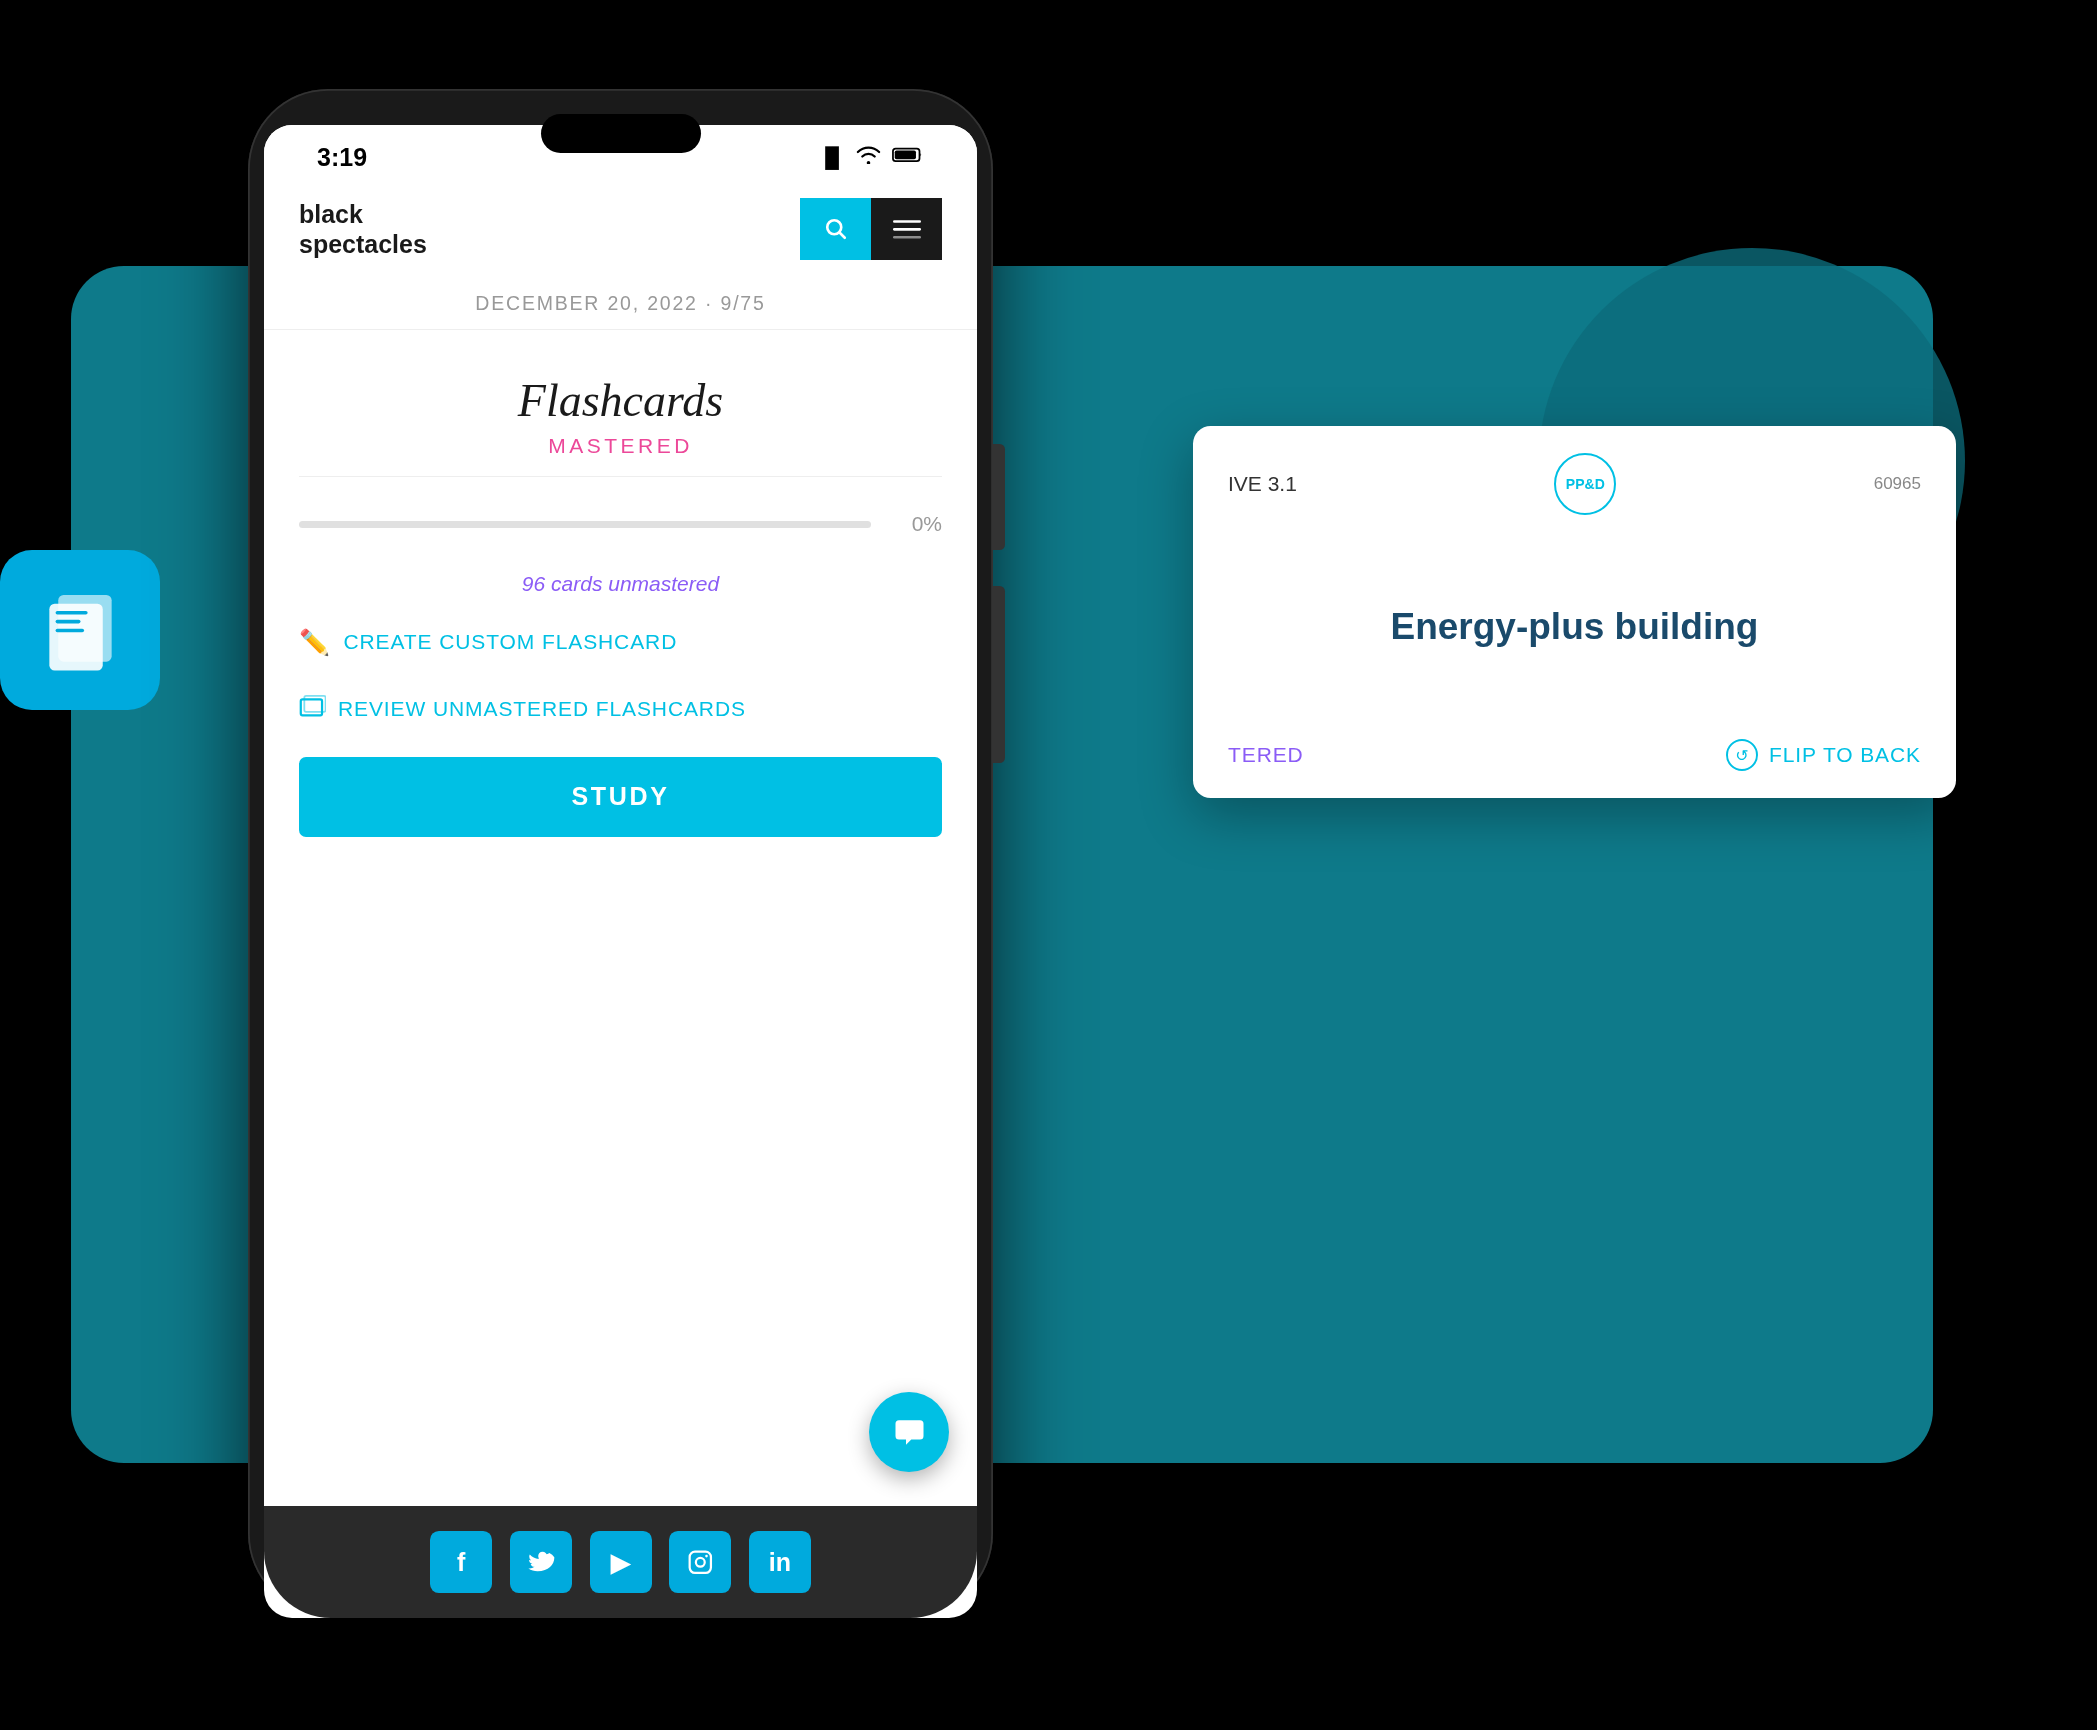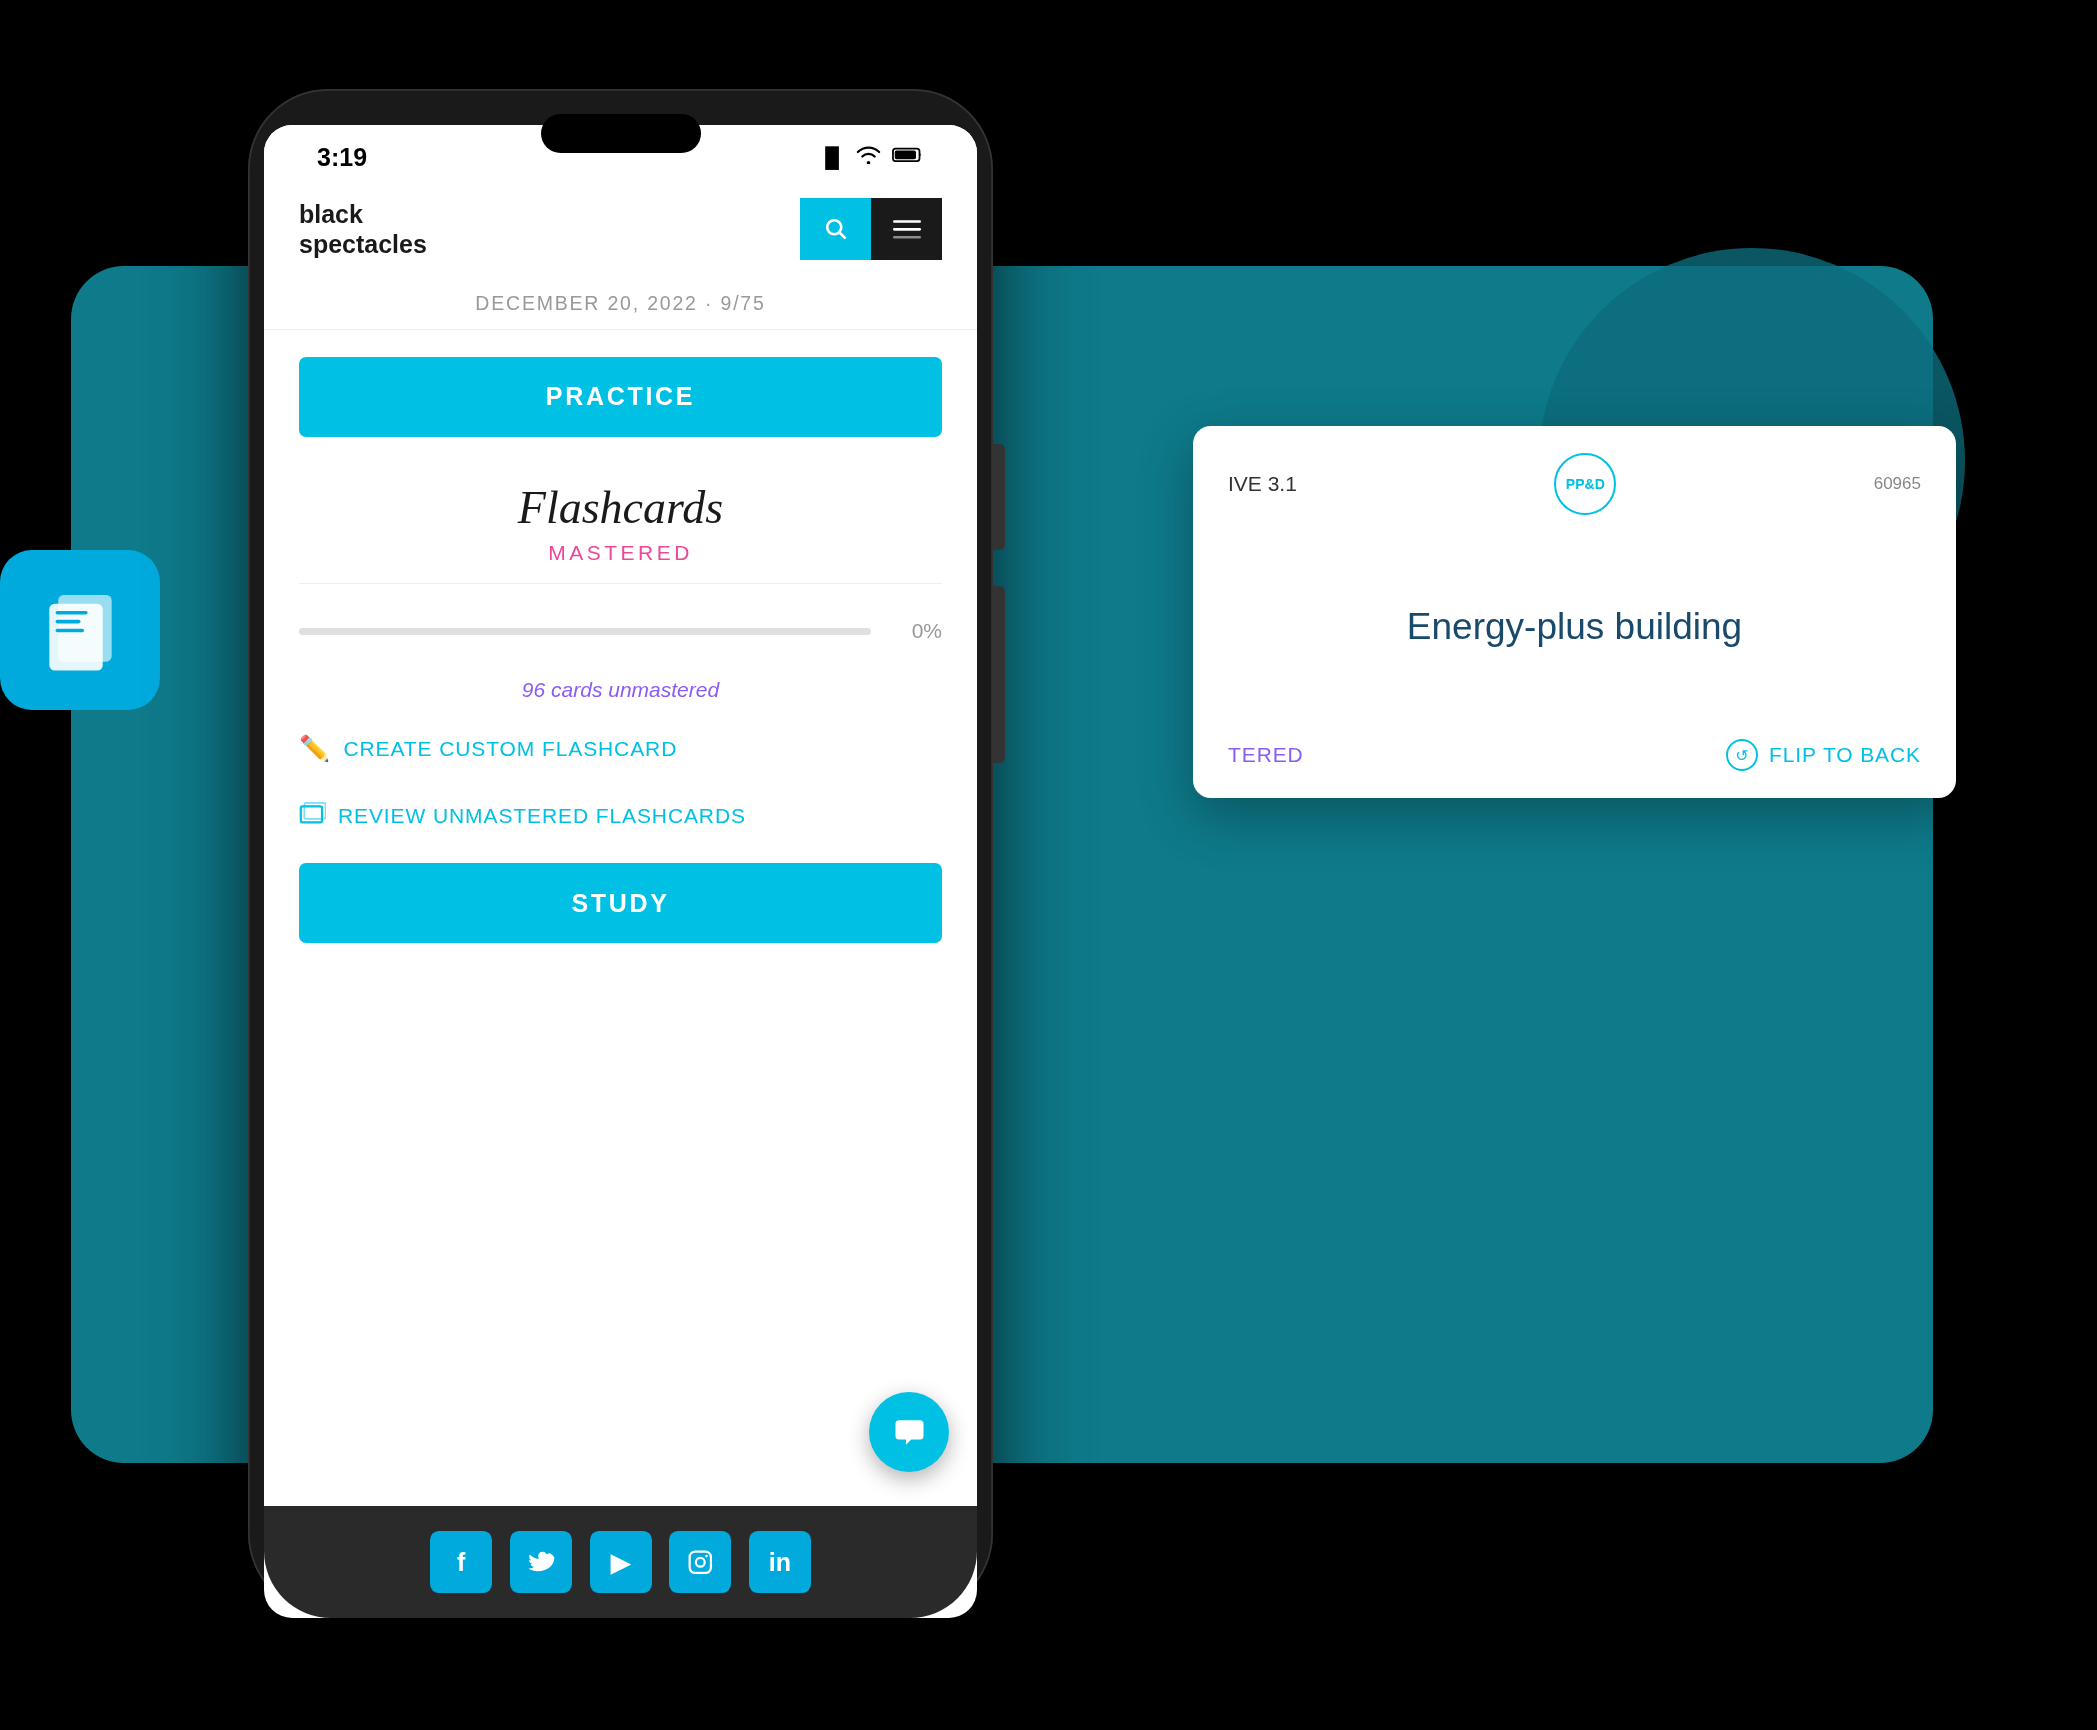--- a/index.html
+++ b/index.html
@@ -92,21 +92,21 @@
     .flashcard-content {
       flex: 1;
       display: flex;
       align-items: center;
       justify-content: center;
     }
 
     .flashcard-term {
       font-size: 37px;
       color: #1a4a6b;
-      font-weight: 400;
+      font-weight: 700;
       text-align: center;
     }
 
     .flashcard-footer {
       display: flex;
       align-items: center;
       justify-content: space-between;
       margin-top: 17.7px;
     }
 
@@ -540,21 +540,20 @@
                 <rect y="18" width="32" height="3" rx="1.5" fill="white" opacity="0.5"></rect>
               </svg>
             </div>
           </div>
         </div>
 
         <div class="date-bar">DECEMBER 20, 2022 · 9/75</div>
 
         <div class="app-content">
 
-          <button class="btn-practice">PRACTICE</button>
 
           <div class="flashcards-section">
             <div class="flashcards-title">Flashcards</div>
             <div class="flashcards-subtitle">MASTERED</div>
           </div>
 
           <div class="progress-section">
             <div class="progress-bar-container">
               <div class="progress-bar-fill" style="width: 0%"></div>
             </div>

